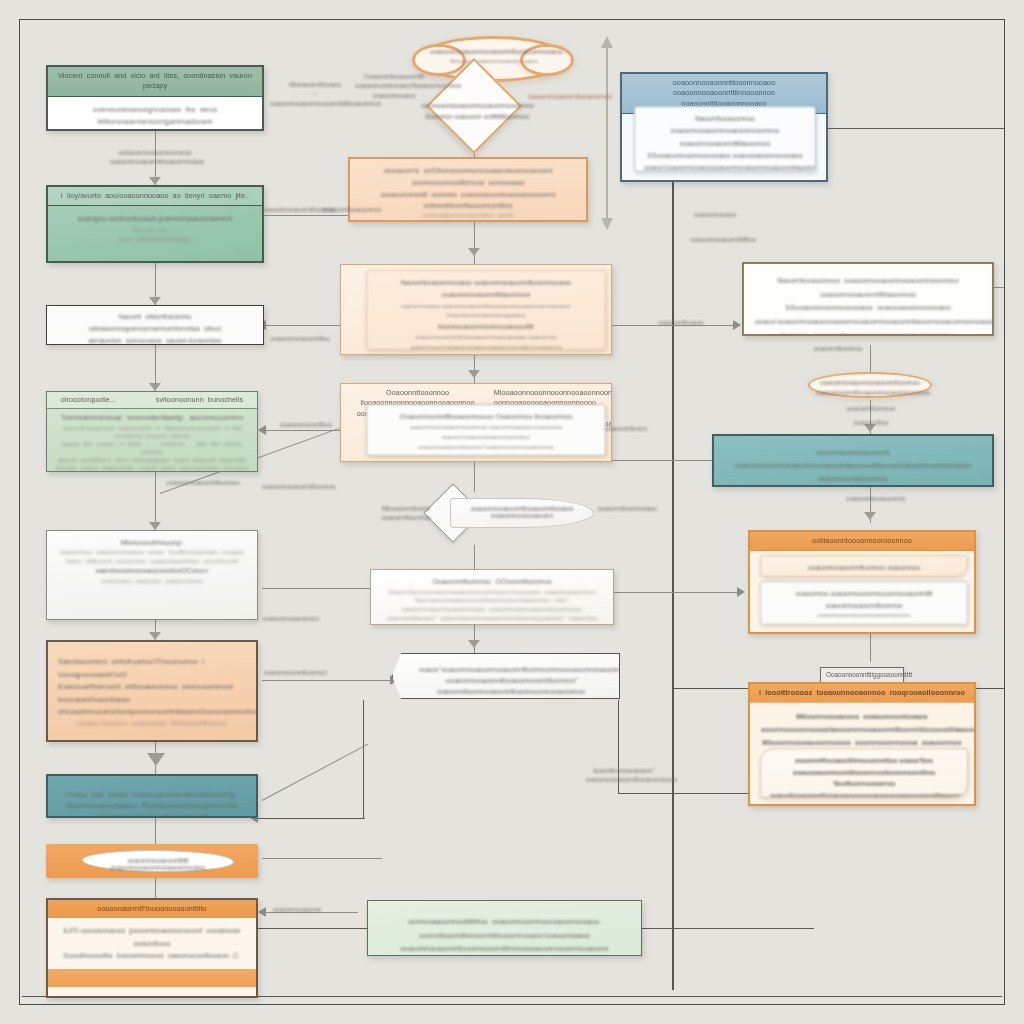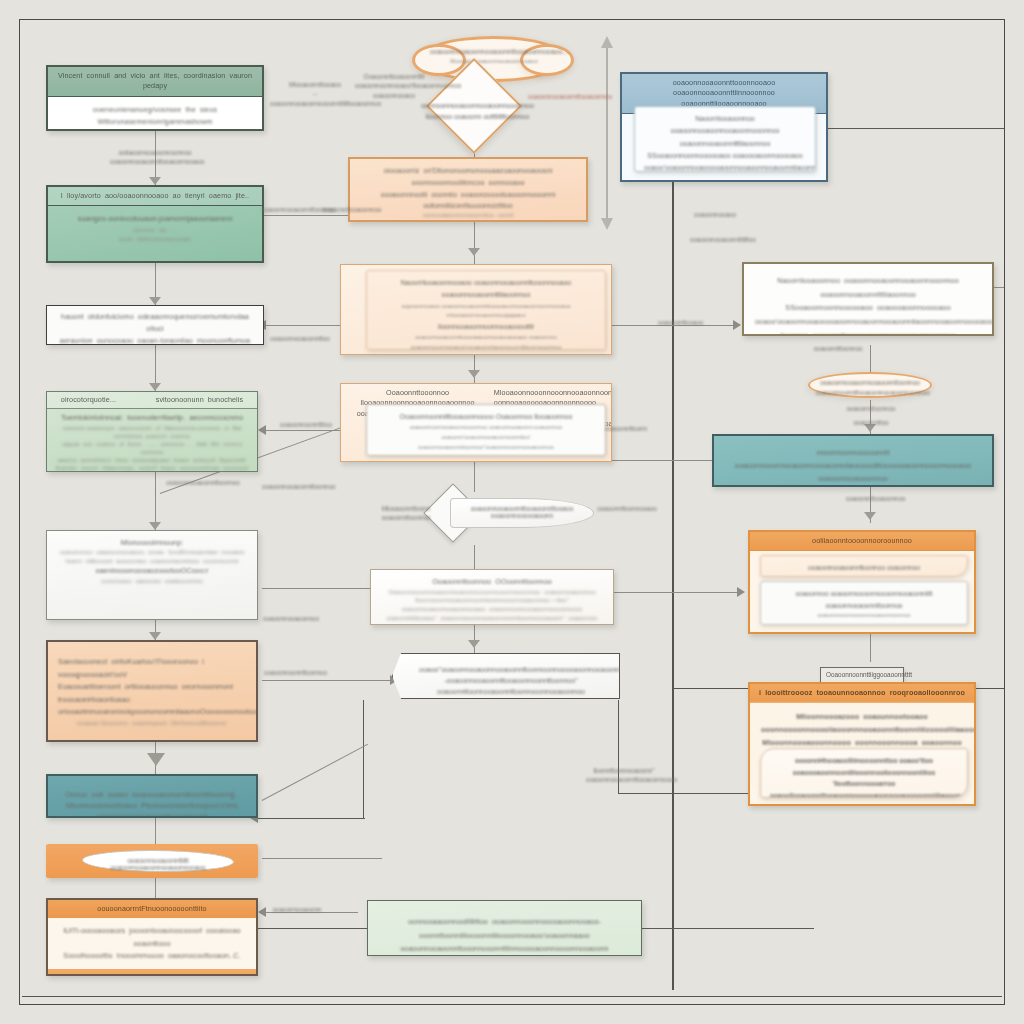--- a/index.html
+++ b/index.html
@@ -307,21 +307,21 @@
   <div class="node greenfill" style="left:46px; top:185px; width:218px; height:78px;">
     <div class="hdr">I lloy/avorto  aoo/ooaoonnooaoo ao  tienyrl oaemo jite..</div>
     <div class="body">
       <div>suangzo-ouniocotuuaun-joamormjaaouriaaneni</div>
       <div class="sub">oilmmne ula ....</div>
       <div class="sub">mean liittihmzstuzanmoaan</div>
     </div>
   </div>
 
   <div class="node plain" style="left:46px; top:305px; width:218px; height:40px;">
-    <div class="body" style="padding:5px 8px;">
+    <div class="body" style="padding:5px 20px;">
       <div>hauont otdonfuiciomo odeaaonroquenozroemumtorvdaa otiuci</div>
       <div>aeraunion ounocoaou oaoan-toraoniiao  moonuonftumoa</div>
     </div>
   </div>
 
   <div class="node greenpale" style="left:46px; top:391px; width:212px; height:81px;">
     <div class="hdr" style="display:flex; justify-content:space-around; padding:3px 6px;">
       <span>oirocotorquotie...</span>
       <span>svitoonoonunn bunochelis</span>
     </div>
@@ -360,21 +360,21 @@
       <div>ooni oottlttoo oaaoi rttuoonh</div>
     </div>
   </div>
 
   <div class="node" style="left:46px; top:844px; width:212px; height:34px; background:linear-gradient(180deg,#f2a764,#ee9b50); border:none; border-radius:2px;">
   </div>
   <div class="lens" style="left:82px; top:850px; width:152px; height:22px; border-radius:50% 60% 50% 60%;">
     <div style="font-size:6.6px; text-align:center; padding-top:6px; color:#6b6a65; filter:blur(0.8px);">ooaoonnooaoonnttiitt  ooaoonnooaoonnooaoonnooaoo</div>
   </div>
 
-  <div class="node orange2" style="left:46px; top:898px; width:212px; height:78px;">
+  <div class="node orange2" style="left:46px; top:898px; width:212px; height:100px;">
     <div class="hdr">oouoonaorrntFtnuoonooooonttiito</div>
     <div class="body" style="padding:7px 9px;">
       <div>lUITi-ooooaooaozs joooontooauioocoooof  oooaiooao ooaonttooo</div>
       <div>Sooolhoooottiu  Inooommuuoo  oaaonocoottooaon..C.</div>
     </div>
     <div class="foot"></div>
   </div>
 
   <div class="cloud" style="left:418px; top:36px; width:150px; height:46px;"></div>
   <div class="cloud" style="left:412px; top:44px; width:54px; height:32px; border-width:3px;"></div>

